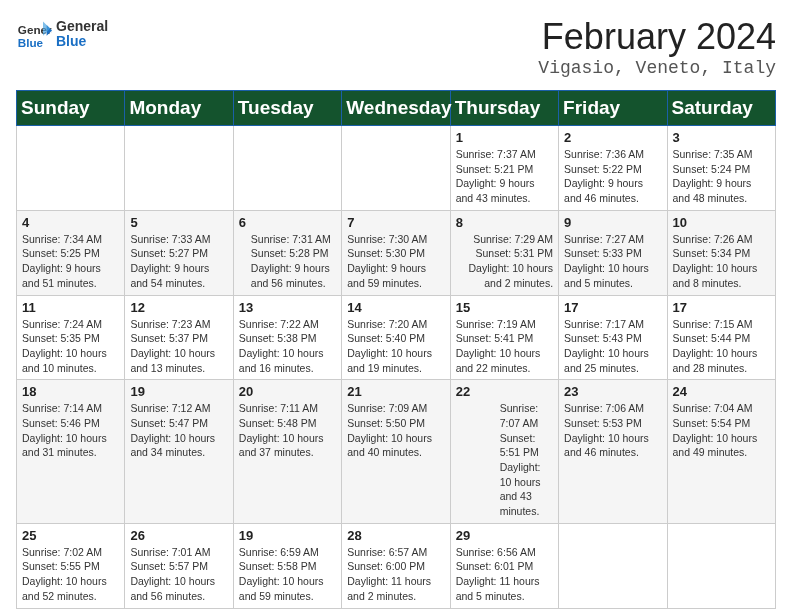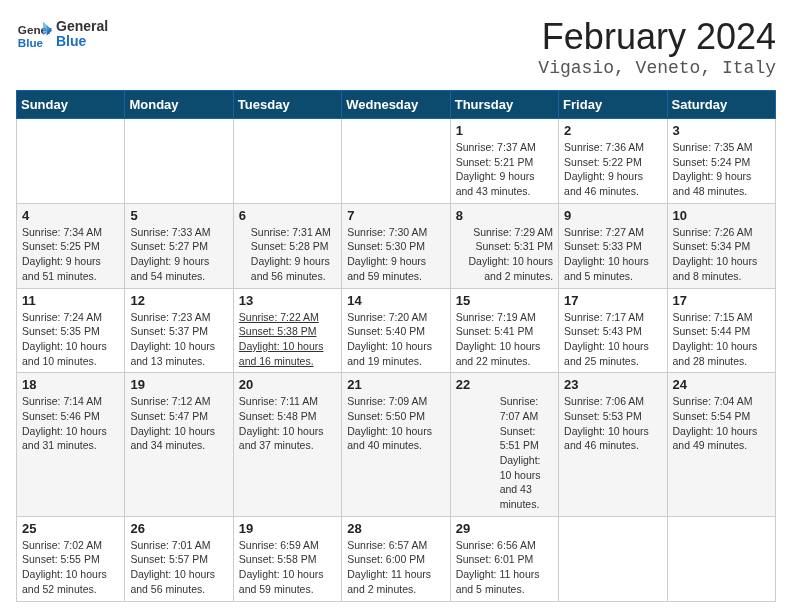--- a/index.html
+++ b/index.html
@@ -37,23 +37,23 @@
       font-size: 18px;
       color: #555;
       font-family: Liberation Mono, monospace;
     }
     table {
       width: 100%;
       border-collapse: collapse;
       table-layout: fixed;
     }
     thead th {
-      background-color: #0c4a6e;
+      background-color: #14532d;
       color: #fff;
-      font-size: 13px;
+      font-size: 19px;
       font-weight: bold;
       padding: 6px 4px;
       text-align: left;
       border: 1px solid #1a5fa8;
     }
     tbody td {
       border: 1px solid #ccc;
       vertical-align: top;
       padding: 4px 5px;
       font-size: 11px;
@@ -203,21 +203,21 @@
         </td>
         <td>
           <span class="day-number">12</span>
           <div class="day-info" style="white-space: pre-line;">Sunrise: 7:23 AM
 Sunset: 5:37 PM
 Daylight: 10 hours
 and 13 minutes.</div>
         </td>
         <td>
           <span class="day-number">13</span>
-          <div class="day-info" style="white-space: pre-line; text-decoration: underline;">Sunrise: 7:22 AM
+          <div class="day-info" style="white-space: pre-line;">Sunrise: 7:22 AM
 Sunset: 5:38 PM
 Daylight: 10 hours
 and 16 minutes.</div>
         </td>
         <td>
           <span class="day-number">14</span>
           <div class="day-info" style="white-space: pre-line;">Sunrise: 7:20 AM
 Sunset: 5:40 PM
 Daylight: 10 hours
 and 19 minutes.</div>

